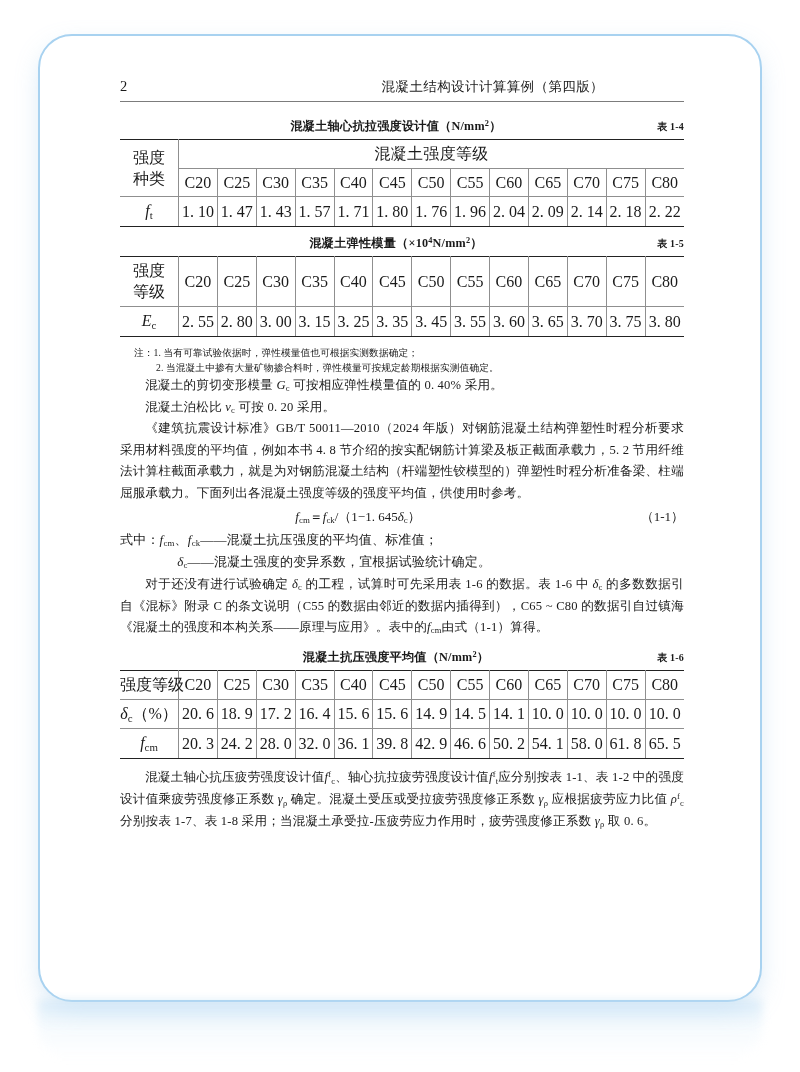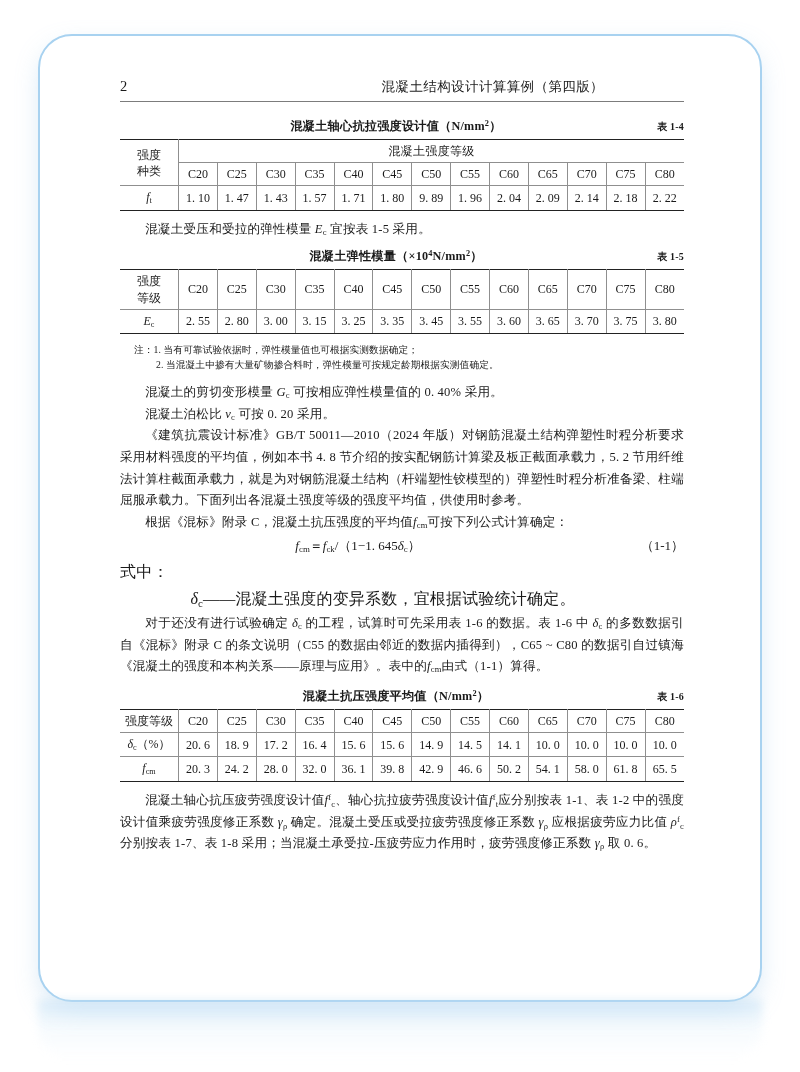--- a/index.html
+++ b/index.html
@@ -90,21 +90,21 @@
   .tbl-caption .cap-num {
     width: 54px;
     text-align: right;
     font-size: 10px;
   }
 
   
   table.dt {
     border-collapse: collapse;
     width: 100%;
-    font-size: 12px;
+    font-size: 16px;
     table-layout: fixed;
   }
   table.dt td, table.dt th {
     border: 0.6px solid #8f8f8f;
     text-align: center;
     vertical-align: middle;
     font-weight: normal;
     padding: 3px 0;
     line-height: 1.35;
     white-space: nowrap;
@@ -120,21 +120,20 @@
   .sub { font-size: 0.68em; vertical-align: -0.28em; font-style: normal; }
   .sup { font-size: 0.68em; vertical-align: 0.5em; font-style: normal; }
 
   .tbl-wrap { margin-bottom: 8px; }
 
   
   .notes {
     font-size: 9.7px;
     line-height: 1.55;
     margin-top: 3px;
-    margin-bottom: 10px;
     letter-spacing: 0.1px;
   }
   .notes .n-line { padding-left: 14px; text-indent: 0; }
   .notes .n-line.n2 { padding-left: 36px; }
 
   
   p.body {
     font-size: 12.6px;
     line-height: 1.72;
     margin: 0 0 0 0;
@@ -157,21 +156,21 @@
     flex: 1;
     text-align: center;
     padding-right: 30px;
   }
   .formula-row .fnum {
     width: 58px;
     text-align: right;
   }
 
   
-  .defs { font-size: 16px; line-height: 1.72; letter-spacing: 0.2px; }
+  .defs { font-size: 13px; line-height: 1.72; letter-spacing: 0.2px; }
   .def-line { display: flex; }
   .def-line .dl-lead { white-space: nowrap; }
   .def-line .dl-pad { display: inline-block; width: 4.4em; }
 </style>
 </head>
 <body>
 
 <div class="page-frame"></div>
 <div class="frame-glow"></div>
 
@@ -217,33 +216,32 @@
         <td class="noR">C80</td>
       </tr>
       <tr>
         <td class="lbl-col bot-b noL"><span class="sym">f</span><span class="sub">t</span></td>
         <td class="bot-b">1. 10</td>
         <td class="bot-b">1. 47</td>
         <td class="bot-b">1. 43</td>
         <td class="bot-b">1. 57</td>
         <td class="bot-b">1. 71</td>
         <td class="bot-b">1. 80</td>
-        <td class="bot-b">9. 89</td>
+        <td class="bot-b">1. 76</td>
         <td class="bot-b">1. 96</td>
         <td class="bot-b">2. 04</td>
         <td class="bot-b">2. 09</td>
         <td class="bot-b thickL">2. 14</td>
         <td class="bot-b">2. 18</td>
         <td class="bot-b noR">2. 22</td>
       </tr>
     </tbody>
       </table>
   </div>
 
-  <p class="body indent gap-top gap-bot"><span>混凝土受压和受拉的弹性模量 </span><span class="sym">E</span><span class="sub">c</span><span> 宜按表 1-5 采用。</span></p>
 
   <div class="tbl-caption">
     <div class="cap-spacer"></div>
     <div class="cap-title">
       <span>混凝土弹性模量</span><span>（×10</span><span class="sup">4</span><span>N/mm</span><span class="sup">2</span><span>）</span>
     </div>
     <div class="cap-num">表 1-5</div>
   </div>
 
   <div class="tbl-wrap">
@@ -292,30 +290,30 @@
     <div class="n-line">注：1. 当有可靠试验依据时，弹性模量值也可根据实测数据确定；</div>
     <div class="n-line n2">2. 当混凝土中掺有大量矿物掺合料时，弹性模量可按规定龄期根据实测值确定。</div>
   </div>
 
   <p class="body indent"><span>混凝土的剪切变形模量 </span><span class="sym">G</span><span class="sub">c</span><span> 可按相应弹性模量值的 0. 40% 采用。</span></p>
 
   <p class="body indent"><span>混凝土泊松比 </span><span class="sym">ν</span><span class="sub">c</span><span> 可按 0. 20 采用。</span></p>
 
   <p class="body indent">《建筑抗震设计标准》GB/T 50011—2010（2024 年版）对钢筋混凝土结构弹塑性时程分析要求采用材料强度的平均值，例如本书 4. 8 节介绍的按实配钢筋计算梁及板正截面承载力，5. 2 节用纤维法计算柱截面承载力，就是为对钢筋混凝土结构（杆端塑性铰模型的）弹塑性时程分析准备梁、柱端屈服承载力。下面列出各混凝土强度等级的强度平均值，供使用时参考。</p>
 
-  <p class="body indent"><span>根据《混标》附录 C，混凝土抗压强度的平均值</span><span class="sym">f</span><span class="sub">cm</span><span>可按下列公式计算确定：</span></p>
 
   <div class="formula-row">
     <div class="fx"><span class="sym">f</span><span class="sub">cm</span><span>＝</span><span class="sym">f</span><span class="sub">ck</span><span>/（1−1. 645</span><span class="sym">δ</span><span class="sub">c</span><span>）</span></div>
     <div class="fnum">（1-1）</div>
   </div>
 
   <div class="defs">
     <div class="def-line">
       <span class="dl-lead">式中：</span>
+      <span><span class="sym">f</span><span class="sub">cm</span><span>、</span><span class="sym">f</span><span class="sub">ck</span><span>——混凝土抗压强度的平均值、标准值；</span></span>
     </div>
     <div class="def-line">
       <span class="dl-pad"></span>
       <span><span class="sym">δ</span><span class="sub">c</span><span>——混凝土强度的变异系数，宜根据试验统计确定。</span></span>
     </div>
   </div>
 
   <p class="body indent"><span>对于还没有进行试验确定 </span><span class="sym">δ</span><span class="sub">c</span><span> 的工程，试算时可先采用表 1-6 的数据。表 1-6 中 </span><span class="sym">δ</span><span class="sub">c</span><span> 的多数数据引自《混标》附录 C 的条文说明（C55 的数据由邻近的数据内插得到），C65 ~ C80 的数据引自过镇海《混凝土的强度和本构关系——原理与应用》。表中的</span><span class="sym">f</span><span class="sub">cm</span><span>由式（1-1）算得。</span></p>
 
   <div class="tbl-caption" style="margin-top:10px;">

